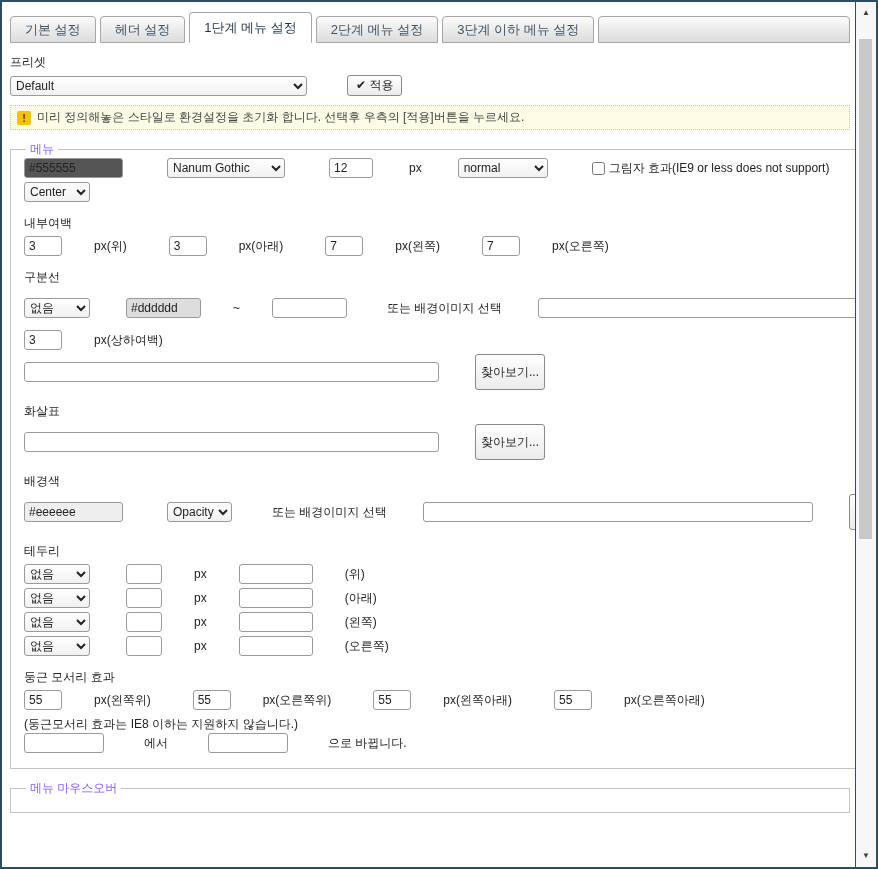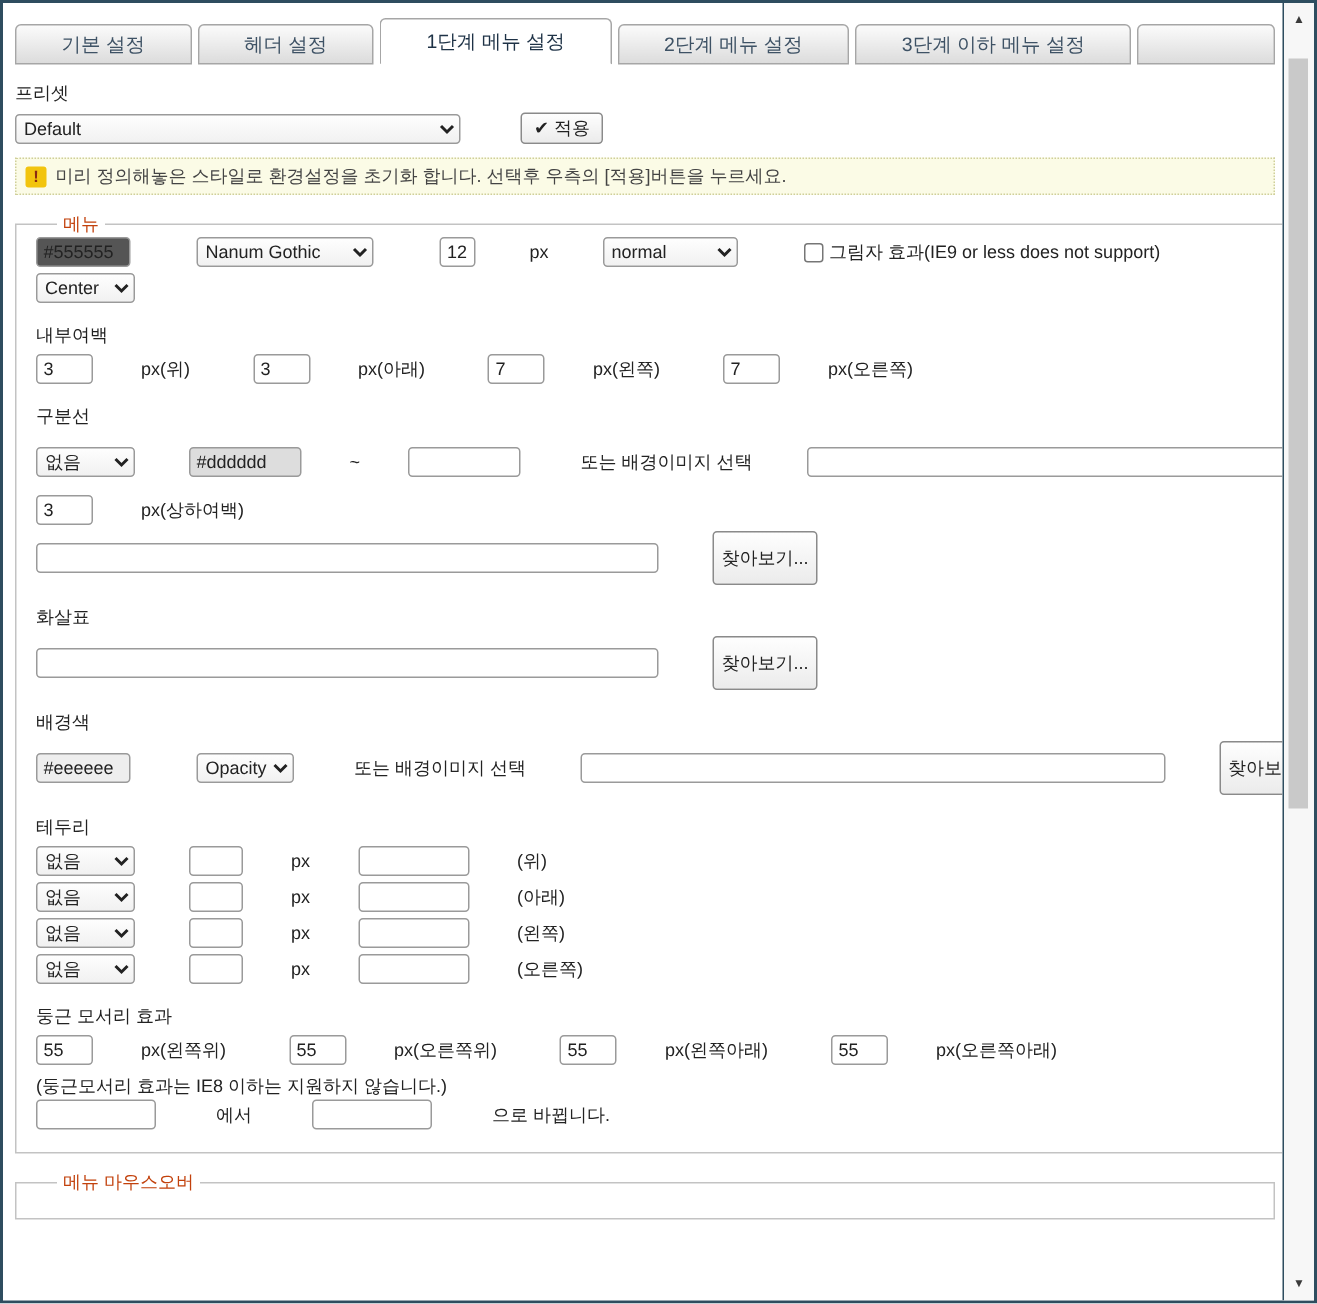--- a/index.html
+++ b/index.html
@@ -17,21 +17,21 @@
     padding: 8px 5px 0 8px;
     overflow: hidden;
   }
   
   .tabstrip { display: flex; align-items: flex-end; height: 33px; }
   .tab {
     background: linear-gradient(#fbfbfb, #dcdcdc);
     border: 1px solid #a6a6a6; border-bottom: 1px solid #a6a6a6;
     border-radius: 4px 4px 0 0;
     height: 27px; line-height: 25px;
-    padding: 0 30px; margin-right: 4px;
+    padding: 0 14px; margin-right: 4px;
     font-size: 13px; color: #3e5265;
     white-space: nowrap; cursor: pointer;
   }
   .tab.active {
     background: #fff; height: 31px; line-height: 29px;
     color: #1e3246; border-bottom: 1px solid #fff;
     position: relative; z-index: 2;
   }
   .tab-filler {
     flex: 1; height: 27px;
@@ -58,23 +58,23 @@
     white-space: nowrap;
   }
   .btn-apply { height: 21px; padding: 0 8px; }
   .unit, .suffix { font-size: 12px; color: #222; white-space: nowrap; }
   .sp4 { margin-left: 4px; } .sp8 { margin-left: 8px; } .sp12 { margin-left: 12px; }
   .mr10 { margin-right: 10px; }
   .chk { display: flex; align-items: center; font-size: 12px; color: #222; margin-left: 12px; }
   .chk input { margin-right: 4px; }
   
   .w-preset { width: 297px; }
-  .w-color { width: 63px; }
+  .w-color { width: 99px; }
   .w-font { width: 118px; }
-  .w-size { width: 24px; }
+  .w-size { width: 44px; }
   .w-weight { width: 90px; }
   .w-align { width: 66px; }
   .w-pad { width: 38px; }
   .w-style { width: 66px; }
   .w-colorfield { width: 75px; }
   .w-img-div { width: 396px; }
   .w-img-bg { width: 390px; }
   .w-long { width: 415px; }
   .w-bw { width: 36px; }
   .w-bc { width: 74px; }
@@ -97,21 +97,21 @@
     background: #f2c40e; color: #8a2a12;
     font-weight: bold; font-size: 11px; line-height: 14px;
     text-align: center; border-radius: 2px; flex: 0 0 auto;
   }
   
   fieldset {
     border: 1px solid #c3c3c3;
     margin-top: 11px;
     padding: 0 12px 15px 13px;
   }
-  legend { font-size: 12px; color: #c2410c; padding: 0 4px; margin-left: 14px; }
+  legend { font-size: 12px; color: #8b5cf6; padding: 0 4px; margin-left: 2px; }
   .note-line { font-size: 12px; color: #222; margin-top: 6px; }
   
   .scrollbar {
     width: 21px; flex: 0 0 21px;
     border-left: 1px solid #2e4d5f;
     background: #f7f7f7;
     position: relative;
   }
   .sb-arrow {
     position: absolute; left: 0; width: 100%;

